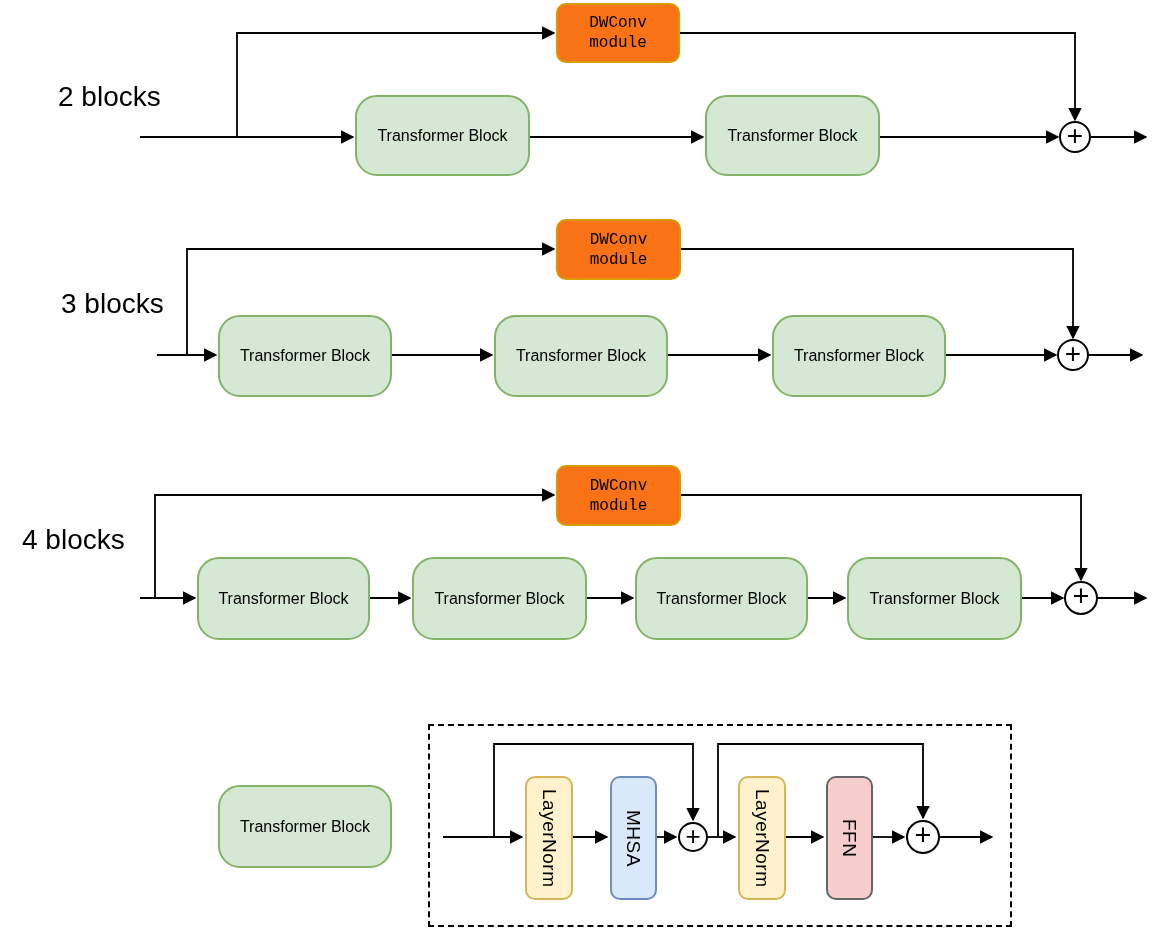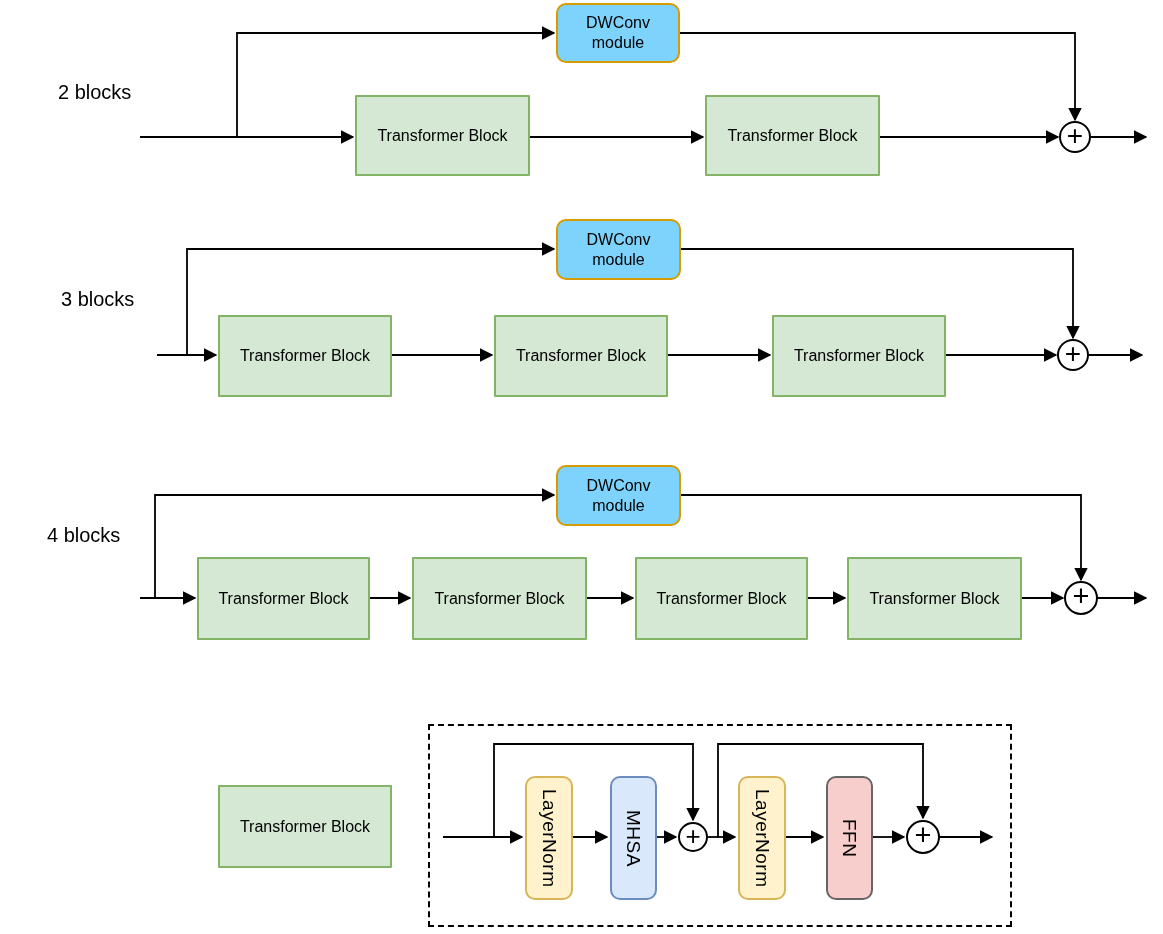--- a/index.html
+++ b/index.html
@@ -35,51 +35,52 @@
     fill: #000;
   }
 
   .box {
     position: absolute;
     display: flex;
     align-items: center;
     justify-content: center;
     text-align: center;
     border: 2px solid;
-    border-radius: 1px;
+    border-radius: 22px;
     font-size: 16px;
     line-height: 1.25;
   }
   .tblock {
     background: #d5e8d4;
     border-color: #82b366;
   }
   .dwconv {
-    background: #7dd3fc;
+    background: #f97316;
     border-color: #d79b00;
     border-radius: 10px;
     font-size: 16px;
+    font-family: Liberation Mono, monospace;
   }
   .vbox {
     border-radius: 10px;
   }
   .vbox .vtext {
     writing-mode: vertical-rl;
     text-orientation: mixed;
     font-size: 19px;
     letter-spacing: 0.5px;
     white-space: nowrap;
   }
   .layernorm { background: #fff2cc; border-color: #d6b656; }
   .mhsa      { background: #dae8fc; border-color: #6c8ebf; }
   .ffn       { background: #f8cecc; border-color: #666666; }
 
   .row-label {
     position: absolute;
-    font-size: 20px;
+    font-size: 28px;
     white-space: nowrap;
   }
 
   .dashed-frame {
     position: absolute;
     border: 2px dashed #000;
     background: transparent;
   }
 </style>
 </head>
@@ -173,21 +174,21 @@
   <div class="box tblock" style="left:218px; top:315px; width:174px; height:82px;">
     <span>Transformer Block</span>
   </div>
   <div class="box tblock" style="left:494px; top:315px; width:174px; height:82px;">
     <span>Transformer Block</span>
   </div>
   <div class="box tblock" style="left:772px; top:315px; width:174px; height:82px;">
     <span>Transformer Block</span>
   </div>
 
-  <div class="row-label" style="left:22px; top:524px;margin-left:25px;">4 blocks</div>
+  <div class="row-label" style="left:22px; top:524px;">4 blocks</div>
   <div class="box dwconv" style="left:556px; top:465px; width:125px; height:61px;">
     <div>
       <div>DWConv</div>
       <div>module</div>
     </div>
   </div>
   <div class="box tblock" style="left:197px; top:557px; width:173px; height:83px;">
     <span>Transformer Block</span>
   </div>
   <div class="box tblock" style="left:412px; top:557px; width:175px; height:83px;">

